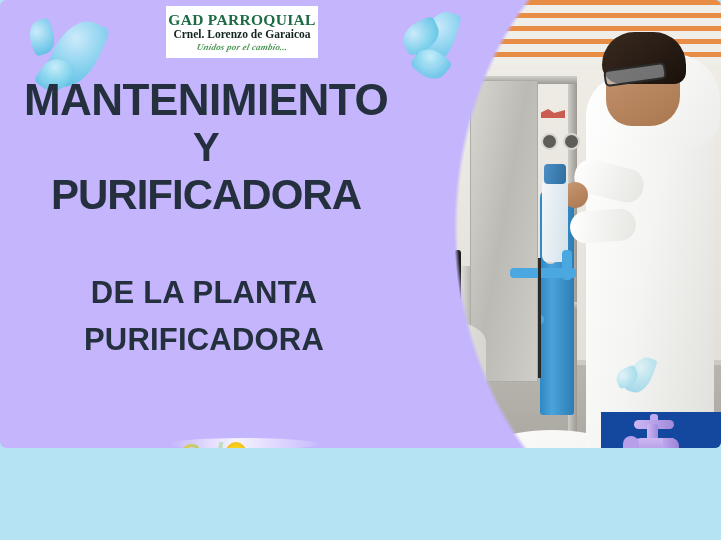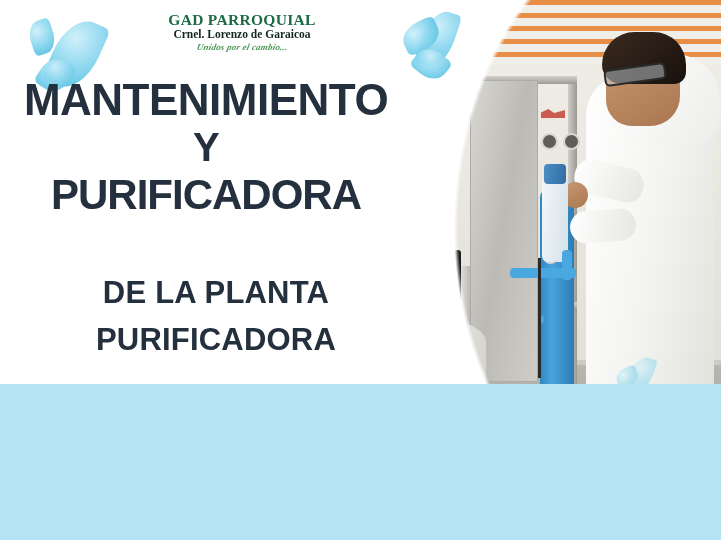--- a/index.html
+++ b/index.html
@@ -2,22 +2,22 @@
 <html><head>
 <meta charset="utf-8">
 <style>
   html,body{margin:0;padding:0;}
   body{
     width:721px;height:540px;overflow:hidden;
     font-family:"Liberation Sans", sans-serif;
     background:#b6e3f4;
   }
   .poster{
-    position:relative;width:721px;height:384px;
-    background:#ffffff;overflow:hidden;
+    position:relative;width:721px;height:448px;
+    background:#c4b5fd;overflow:hidden;border-radius:6px;
   }
 
   
   .photo-wrap{
     position:absolute;left:400px;top:0;width:321px;height:540px;
     overflow:hidden;
     -webkit-mask-image:radial-gradient(130% 96% at 100% 42%, #000 63%, transparent 64%);
     mask-image:radial-gradient(130% 96% at 100% 42%, #000 63%, transparent 64%);
   }
   .photo{
@@ -186,21 +186,21 @@
 
   .h1{
     position:absolute;left:0;top:78px;width:412px;
     text-align:center;color:#24303e;
     font-weight:700;font-size:44px;line-height:1.02;letter-spacing:-.5px;
   }
   .h1 .l2{display:block;font-size:40px;margin-top:4px;}
   .h1 .l3{display:block;font-size:42px;margin-top:6px;letter-spacing:-1px;}
 
   .h2{
-    position:absolute;left:16px;top:270px;width:400px;
+    position:absolute;left:4px;top:270px;width:400px;
     text-align:center;color:#24303e;
     font-weight:700;font-size:31px;line-height:1.5;letter-spacing:.2px;
   }
   .h2 span{display:block;}
 
   
   .sig{
     position:absolute;left:140px;top:440px;width:200px;height:58px;
     text-align:center;
   }

